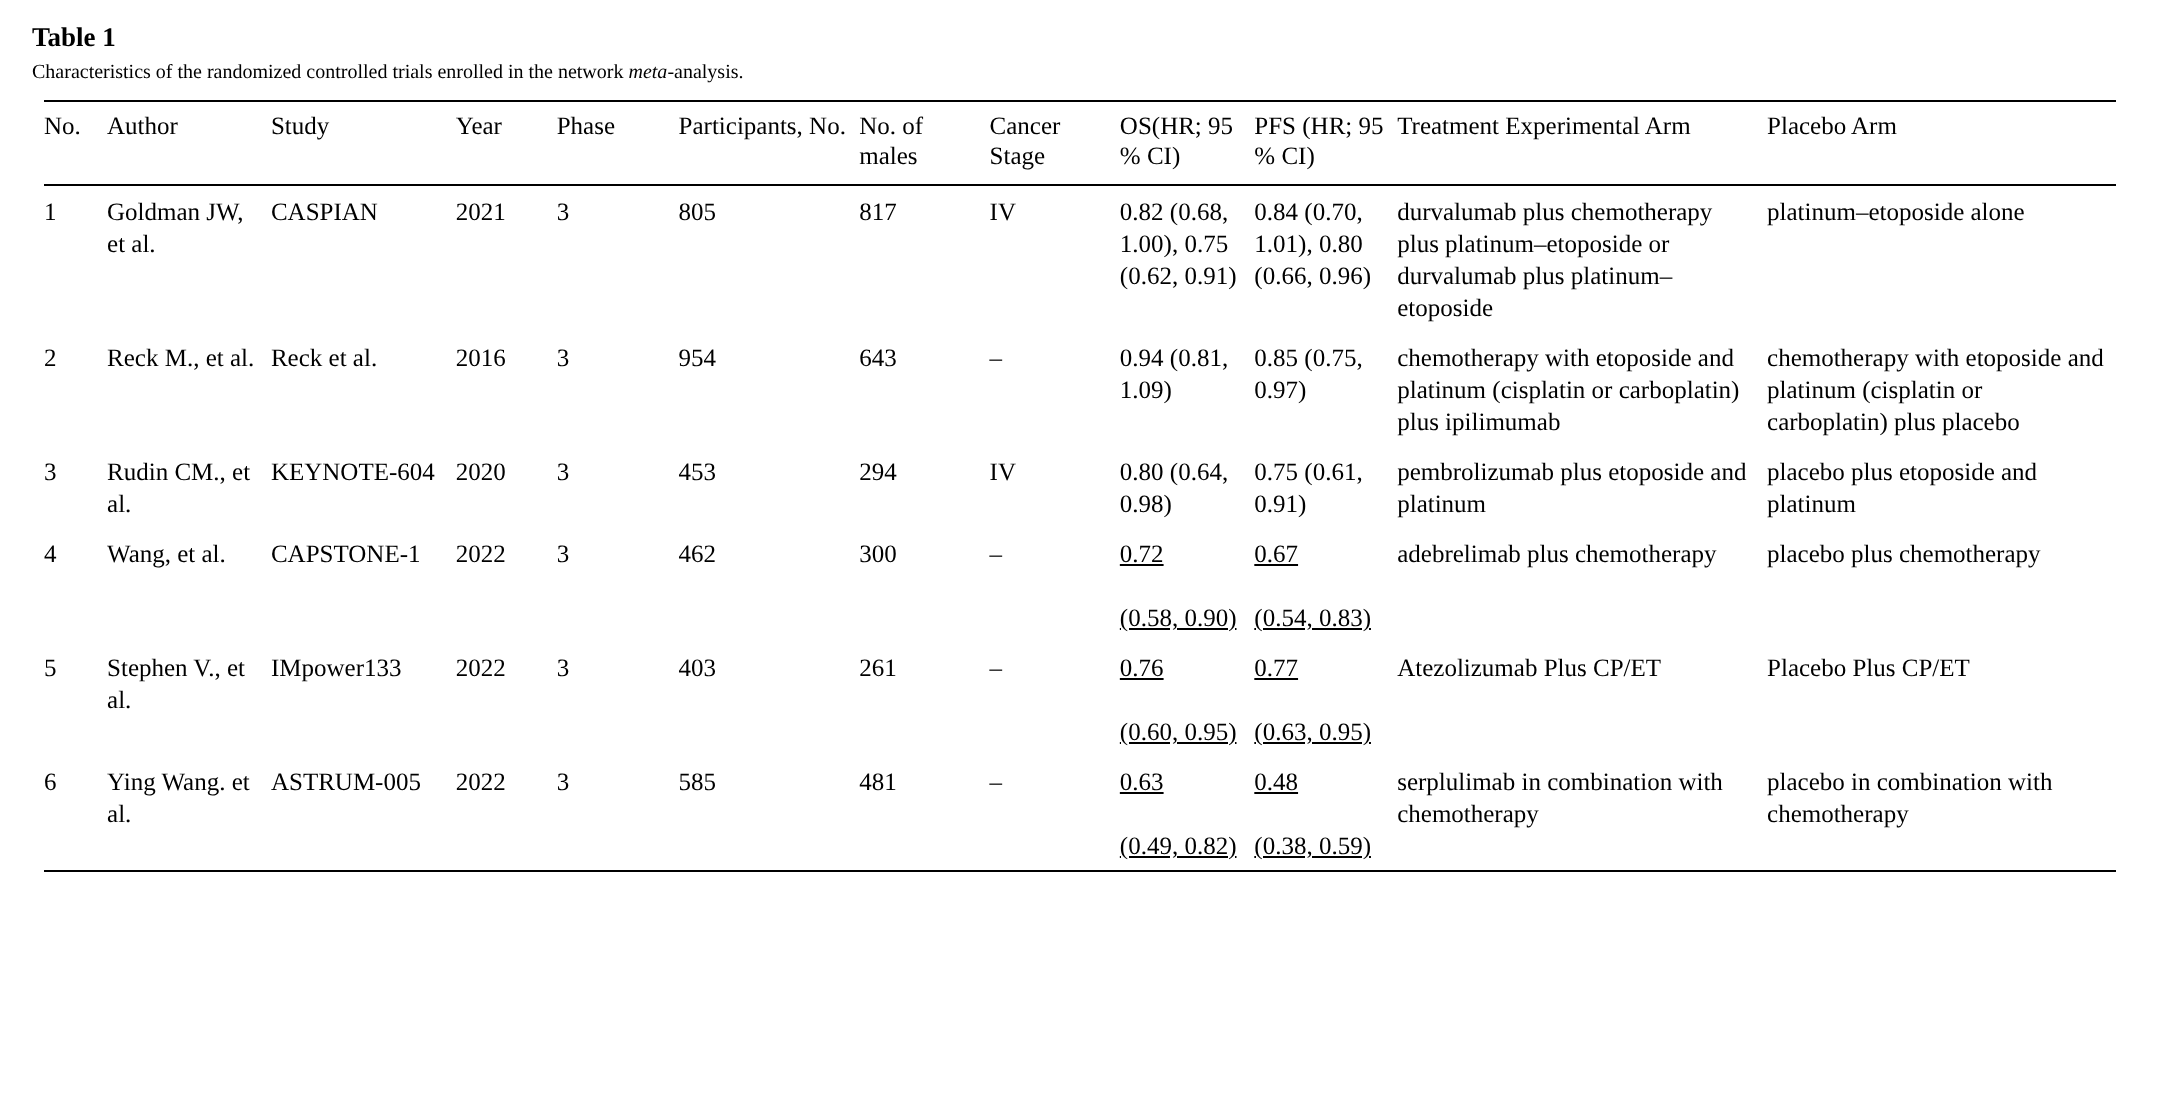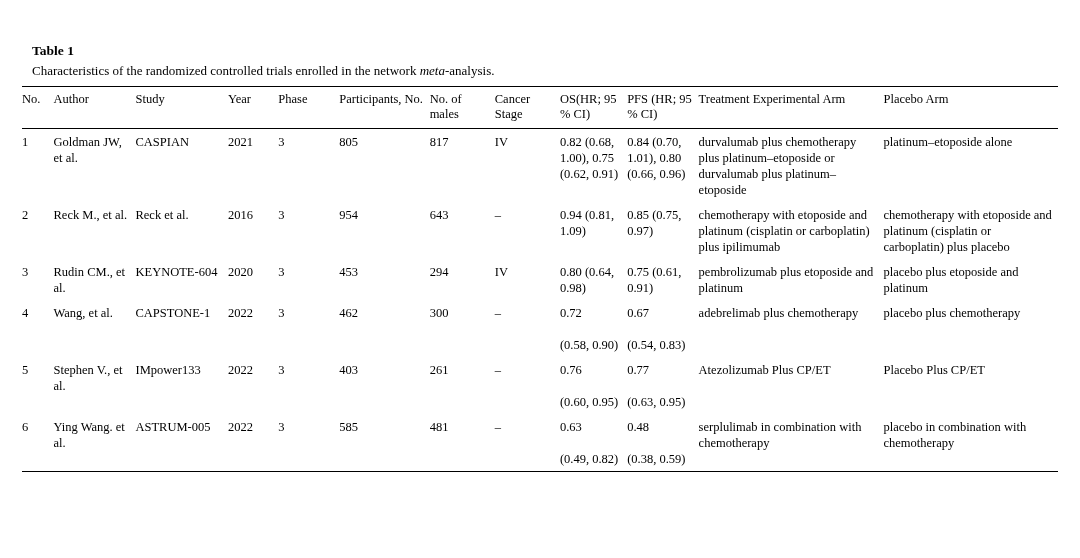--- a/index.html
+++ b/index.html
@@ -15,31 +15,30 @@
     overflow: hidden;
   }
   .page {
     position: relative;
     width: 1080px;
     height: 558px;
     padding: 0;
     box-sizing: border-box;
   }
   .caption-block {
-    padding: 10px 22px 0 32px;
-    margin-top: 32px;
+    padding: 10px 22px 0 16px;
   }
   .caption-label {
     font-weight: bold;
     font-size: 13.5px;
     line-height: 1.35;
     margin-bottom: 2px;
   }
   .caption-text {
-    font-size: 13px;
+    font-size: 10px;
     line-height: 1.35;
   }
   .caption-text .ital {
     font-style: italic;
   }
   table.tbl {
     border-collapse: collapse;
     width: 1036px;
     margin: 6px 22px 0 22px;
     table-layout: fixed;
@@ -73,21 +72,21 @@
   .col-study   { width: 88px; }
   .col-year    { width: 48px; }
   .col-phase   { width: 58px; }
   .col-part    { width: 86px; }
   .col-males   { width: 62px; }
   .col-stage   { width: 62px; }
   .col-os      { width: 64px; }
   .col-pfs     { width: 68px; }
   .col-exp     { width: 176px; }
   .col-ctrl    { width: 166px; }
-  .cell-lines div { white-space: pre-line; }
+  .cell-lines div { white-space: pre-line; text-decoration: underline; }
 </style>
 </head>
 <body>
 
 <div class="page">
 
   <div class="caption-block">
     <div class="caption-label">Table 1</div>
     <div class="caption-text"><span>Characteristics of the randomized controlled trials enrolled in the network </span><span class="ital">meta</span><span>-analysis.</span></div>
   </div>

